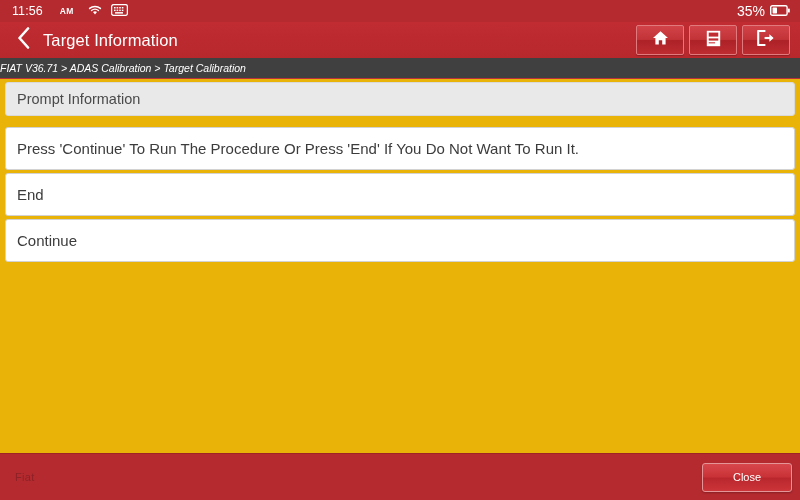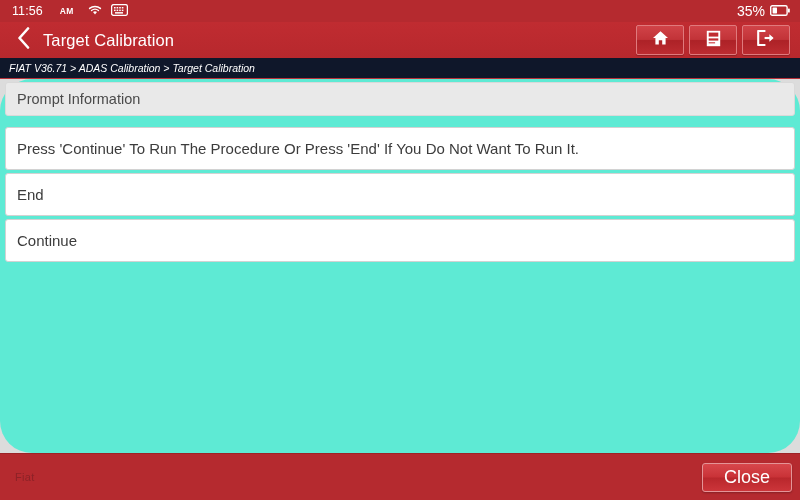--- a/index.html
+++ b/index.html
@@ -42,28 +42,28 @@
     width: 48px; height: 30px;
     background: linear-gradient(#d14348 0%, #c23338 48%, #ad2227 52%, #bd2c31 100%);
     border: 1px solid #e07a7d;
     border-radius: 2px;
     display: flex; align-items: center; justify-content: center;
     box-shadow: 0 1px 1px rgba(0,0,0,.22);
   }
 
   
   .breadcrumb {
-    height: 21px; background: #0f172a;
-    display: flex; align-items: center; padding-left: 9px;
+    height: 21px; background: #404040;
+    display: flex; align-items: center; 
     color: #ffffff; font-size: 10.5px; font-style: italic;
     border-bottom: 1px solid #b9323a;
   }
 
   
-  .content { position: absolute; top: 79px; left: 0; right: 0; bottom: 47px; background: #5eead4; border-radius: 32px; }
+  .content { position: absolute; top: 79px; left: 0; right: 0; bottom: 47px; background: #eab308; }
   .row {
     margin: 3px 5px 0 5px;
     height: 43px;
     background: #ffffff;
     border: 1px solid #d2d2d2;
     border-radius: 3px;
     display: flex; align-items: center;
     padding-left: 11px;
     color: #3c3c3c; font-size: 15px;
   }
@@ -88,21 +88,21 @@
   .brand-text {
     margin-left: 15px; font-size: 11px; color: #8d2227; font-weight: normal;
     letter-spacing: .3px;
   }
   .close-btn {
     margin-left: auto; margin-right: 8px;
     width: 90px; height: 29px;
     background: linear-gradient(#d8474c 0%, #c93237 48%, #b9272c 52%, #cc353a 100%);
     border: 1px solid #e59497;
     border-radius: 3px;
-    color: #ffffff; font-size: 18px;
+    color: #ffffff; font-size: 11px;
     display: flex; align-items: center; justify-content: center;
     box-shadow: 0 1px 2px rgba(0,0,0,.25);
     text-align: right;
   }
 </style>
 </head>
 <body>
 
 <div id="app">
 
@@ -147,21 +147,21 @@
   </div>
 
   <div class="titlebar">
     <div class="back-btn">
       <span>
         <svg width="13" height="22" viewBox="0 0 13 22">
           <path d="M11 1.5 L2.5 11 L11 20.5" stroke="#ffffff" stroke-width="2.6" fill="none" stroke-linecap="round" stroke-linejoin="round"></path>
         </svg>
       </span>
     </div>
-    <div class="title-text">Target Calibration</div>
+    <div class="title-text">Target Information</div>
 
     <div class="toolbar">
       <div class="tool-btn">
         <span>
           <svg width="17" height="16" viewBox="0 0 17 16">
             <path d="M8.5 1.2 L16 8 L13.6 8 L13.6 14.6 L10.2 14.6 L10.2 10.2 L6.8 10.2 L6.8 14.6 L3.4 14.6 L3.4 8 L1 8 Z" fill="#ffffff"></path>
           </svg>
         </span>
       </div>
       <div class="tool-btn">

